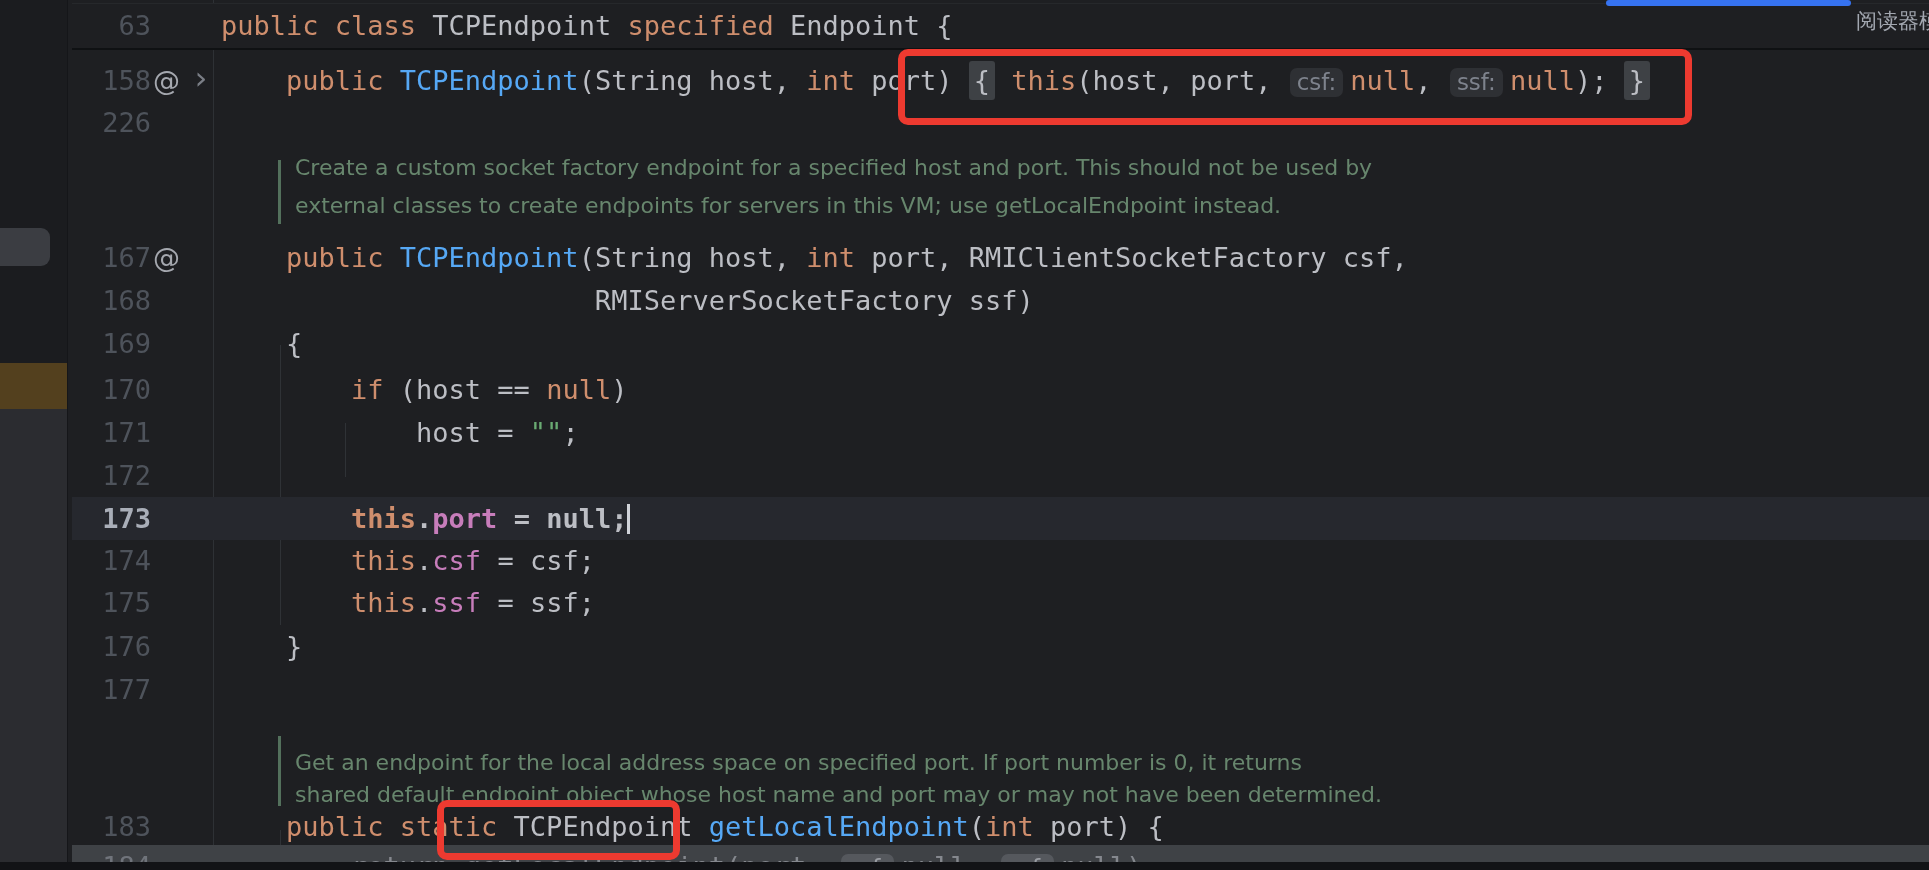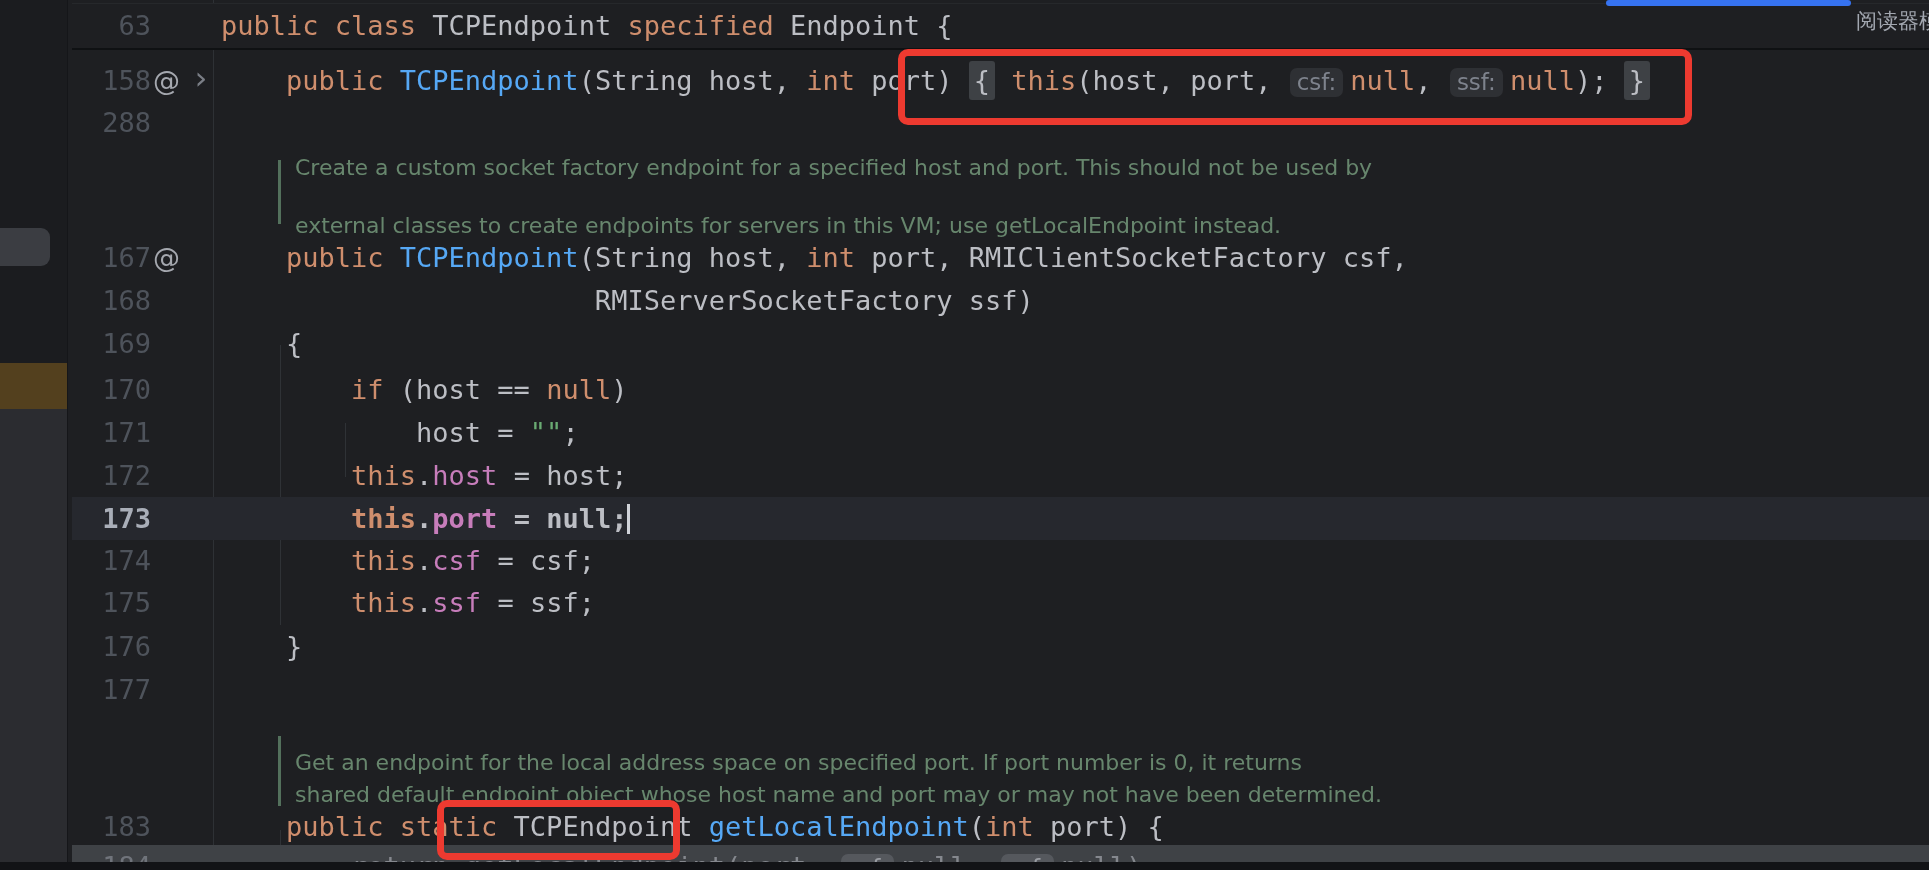--- a/index.html
+++ b/index.html
@@ -77,38 +77,38 @@
   <div id="editor">
     <div id="gutter-divider"></div>
     <div id="guides">
         <div class="guide" style="left: 213px; top: 345px; height: 280px;"></div>
         <div class="guide" style="left: 278px; top: 423px; height: 54px;"></div>
         <div class="guide" style="left: 213px; top: 830px; height: 32px;"></div>
       </div>
     <div id="comments">
         <div class="doc-bar" style="left: 211px; top: 160px; height: 64px;"></div>
         <pre class="doc-line" style="top: 154px;">Create a custom socket factory endpoint for a specified host and port. This should not be used by</pre>
-        <pre class="doc-line" style="top: 192px; margin-top: 20px;">external classes to create endpoints for servers in this VM; use getLocalEndpoint instead.</pre>
+        <pre class="doc-line" style="top: 192px;">external classes to create endpoints for servers in this VM; use getLocalEndpoint instead.</pre>
         <div class="doc-bar" style="left: 211px; top: 736px; height: 70px;"></div>
         <pre class="doc-line" style="top: 749px;">Get an endpoint for the local address space on specified port. If port number is 0, it returns</pre>
         <pre class="doc-line" style="top: 781px;">shared default endpoint object whose host name and port may or may not have been determined.</pre>
       </div>
     <div id="rows">
         <div class="row sticky">
           <span class="num">63</span>
           <pre><span class="kw">public class </span><span class="pln">TCPEndpoint</span><span class="kw"> specified </span><span class="pln">Endpoint {</span></pre>
         </div>
         <div class="row" style="top: 59px;">
           <span class="num">158</span>
           <span class="gicon">@</span>
           <span class="fold">›</span>
           <pre><span class="kw">    public </span><span class="decl">TCPEndpoint</span><span class="pln">(String host, </span><span class="kw">int</span><span class="pln"> port) </span><span class="hl">{</span><span class="pln"> </span><span class="kw">this</span><span class="pln">(host, port, </span><span class="chip">csf:</span><span class="kw">null</span><span class="pln">, </span><span class="chip">ssf:</span><span class="kw">null</span><span class="pln">); </span><span class="hl">}</span></pre>
         </div>
         <div class="row" style="top: 101px;">
-          <span class="num">288</span>
+          <span class="num">226</span>
           <pre></pre>
         </div>
         <div class="row" style="top: 236px;">
           <span class="num">167</span>
           <span class="gicon">@</span>
           <pre><span class="kw">    public </span><span class="decl">TCPEndpoint</span><span class="pln">(String host, </span><span class="kw">int</span><span class="pln"> port, RMIClientSocketFactory csf,</span></pre>
         </div>
         <div class="row" style="top: 279px;">
           <span class="num">168</span>
           <pre><span class="pln">                       RMIServerSocketFactory ssf)</span></pre>
@@ -120,21 +120,20 @@
         <div class="row" style="top: 368px;">
           <span class="num">170</span>
           <pre><span class="pln">        </span><span class="kw">if</span><span class="pln"> (host == </span><span class="kw">null</span><span class="pln">)</span></pre>
         </div>
         <div class="row" style="top: 411px;">
           <span class="num">171</span>
           <pre><span class="pln">            host = </span><span class="str">""</span><span class="pln">;</span></pre>
         </div>
         <div class="row" style="top: 454px;">
           <span class="num">172</span>
-          <pre><span class="pln">        </span><span class="kw">this</span><span class="pln">.</span><span class="fld">host</span><span class="pln"> = host;</span></pre>
         </div>
         <div class="row current" style="top: 497px; font-weight: bold;">
           <span class="num">173</span>
           <pre><span class="pln">        </span><span class="kw">this</span><span class="pln">.</span><span class="fld">port</span><span class="pln"> = null;</span><span class="cursor"></span></pre>
         </div>
         <div class="row" style="top: 539px;">
           <span class="num">174</span>
           <pre><span class="pln">        </span><span class="kw">this</span><span class="pln">.</span><span class="fld">csf</span><span class="pln"> = csf;</span></pre>
         </div>
         <div class="row" style="top: 581px;">

